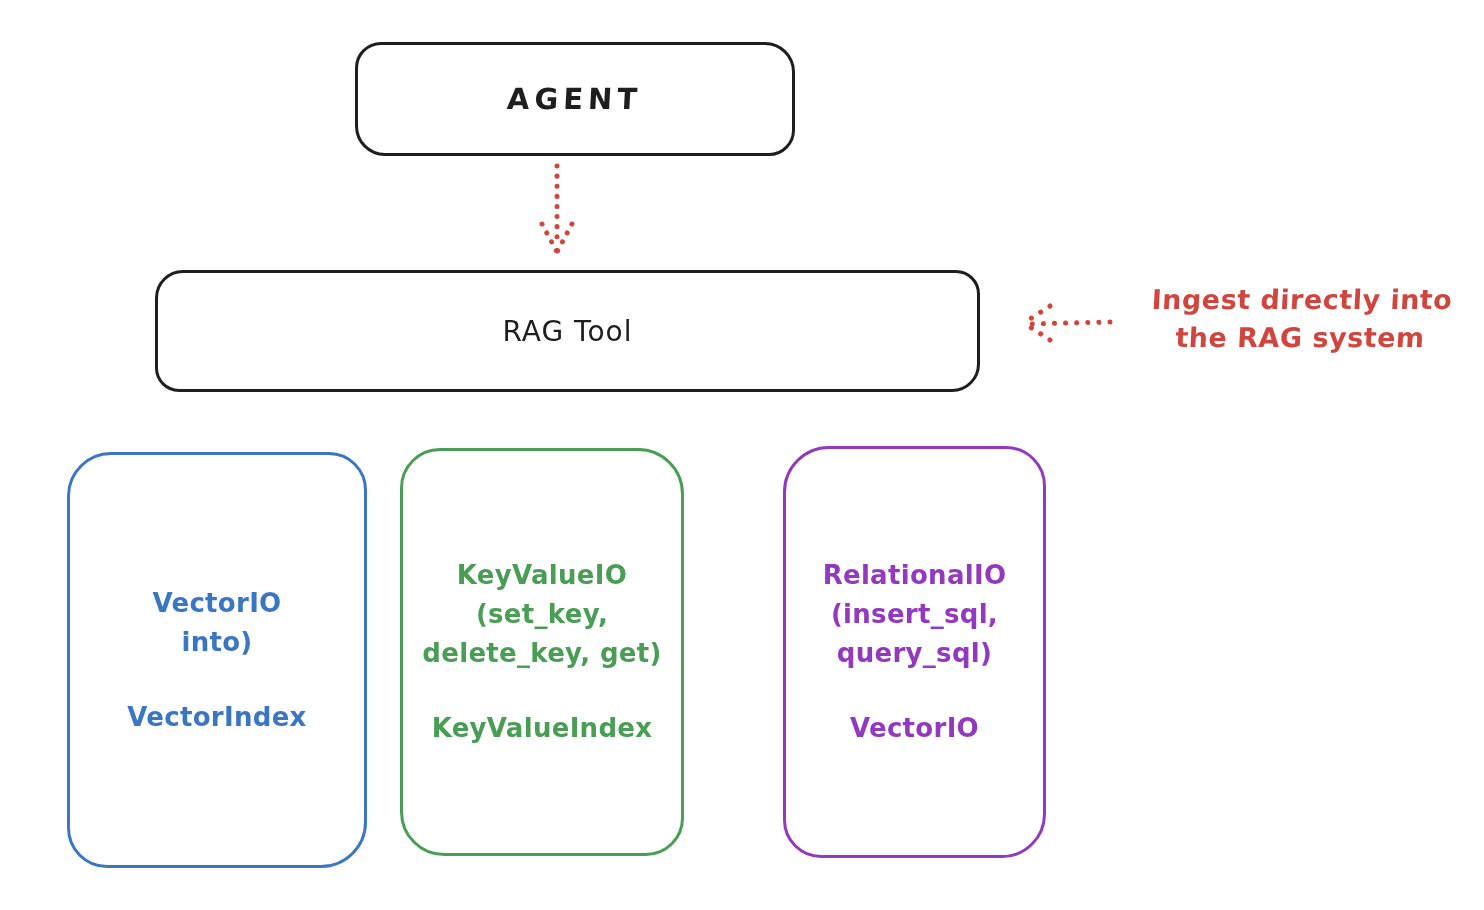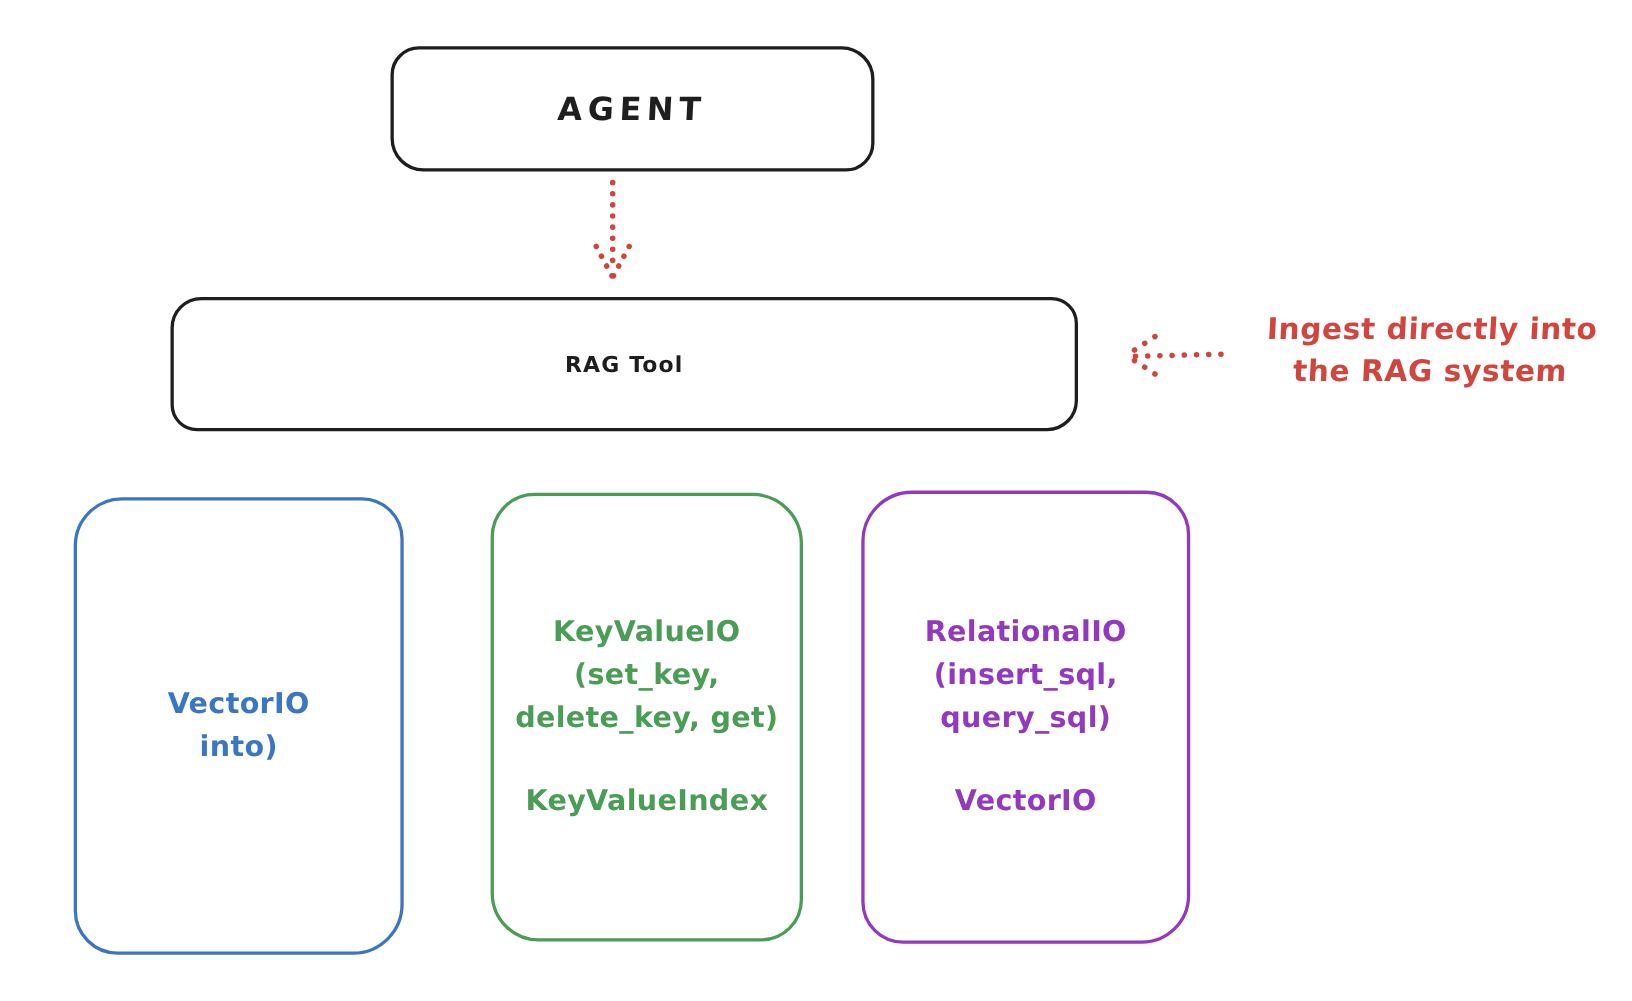--- a/index.html
+++ b/index.html
@@ -36,22 +36,22 @@
     color: #1e1e1e;
     transform: skewX(-3deg);
   }
   .rag-box {
     left: 155px; top: 270px;
     width: 825px; height: 122px;
     border: 3.5px solid #1e1e1e;
     border-radius: 28px 24px 28px 24px;
   }
   .rag-label {
-    font-size: 20px;
-    font-weight: 700;
+    font-size: 28px;
+    font-weight: 400;
     letter-spacing: 1px;
     color: #1e1e1e;
   }
   .arrow-down {
     position: absolute;
     left: 535px; top: 162px;
   }
   .arrow-left {
     position: absolute;
     left: 1014px; top: 296px;
@@ -82,27 +82,27 @@
     font-weight: 600;
     line-height: 39px;
     letter-spacing: 0.3px;
   }
   .box-vector {
     left: 67px;  top: 452px;
     width: 300px; height: 416px;
     border-radius: 44px 38px 46px 40px;
   }
   .box-keyvalue {
-    left: 446px; top: 448px;
+    left: 400px; top: 448px;
     width: 284px; height: 408px;
     border-radius: 40px 46px 38px 44px;
   }
   .box-relational {
     left: 783px; top: 446px;
-    width: 299px; height: 412px;
+    width: 263px; height: 412px;
     border-radius: 46px 40px 44px 38px;
   }
   .index-label {
     margin-top: 36px;
   }
 </style>
 </head>
 <body>
 
 <div class="canvas">
@@ -134,20 +134,21 @@
   <div class="annotation" style="color: rgb(208, 69, 62);">
     <div>Ingest directly into</div>
     <div>the RAG system</div>
   </div>
 
   <div class="storage-box box-vector" style="border-color: rgb(59, 118, 195); color: rgb(59, 118, 195);">
     <div>
       <div>VectorIO</div>
       <div>into)</div>
     </div>
+    <div class="index-label">VectorIndex</div>
   </div>
 
   <div class="storage-box box-keyvalue" style="border-color: rgb(74, 157, 85); color: rgb(74, 157, 85);">
     <div>
       <div>KeyValueIO</div>
       <div>(set_key,</div>
       <div>delete_key, get)</div>
     </div>
     <div class="index-label">KeyValueIndex</div>
   </div>

